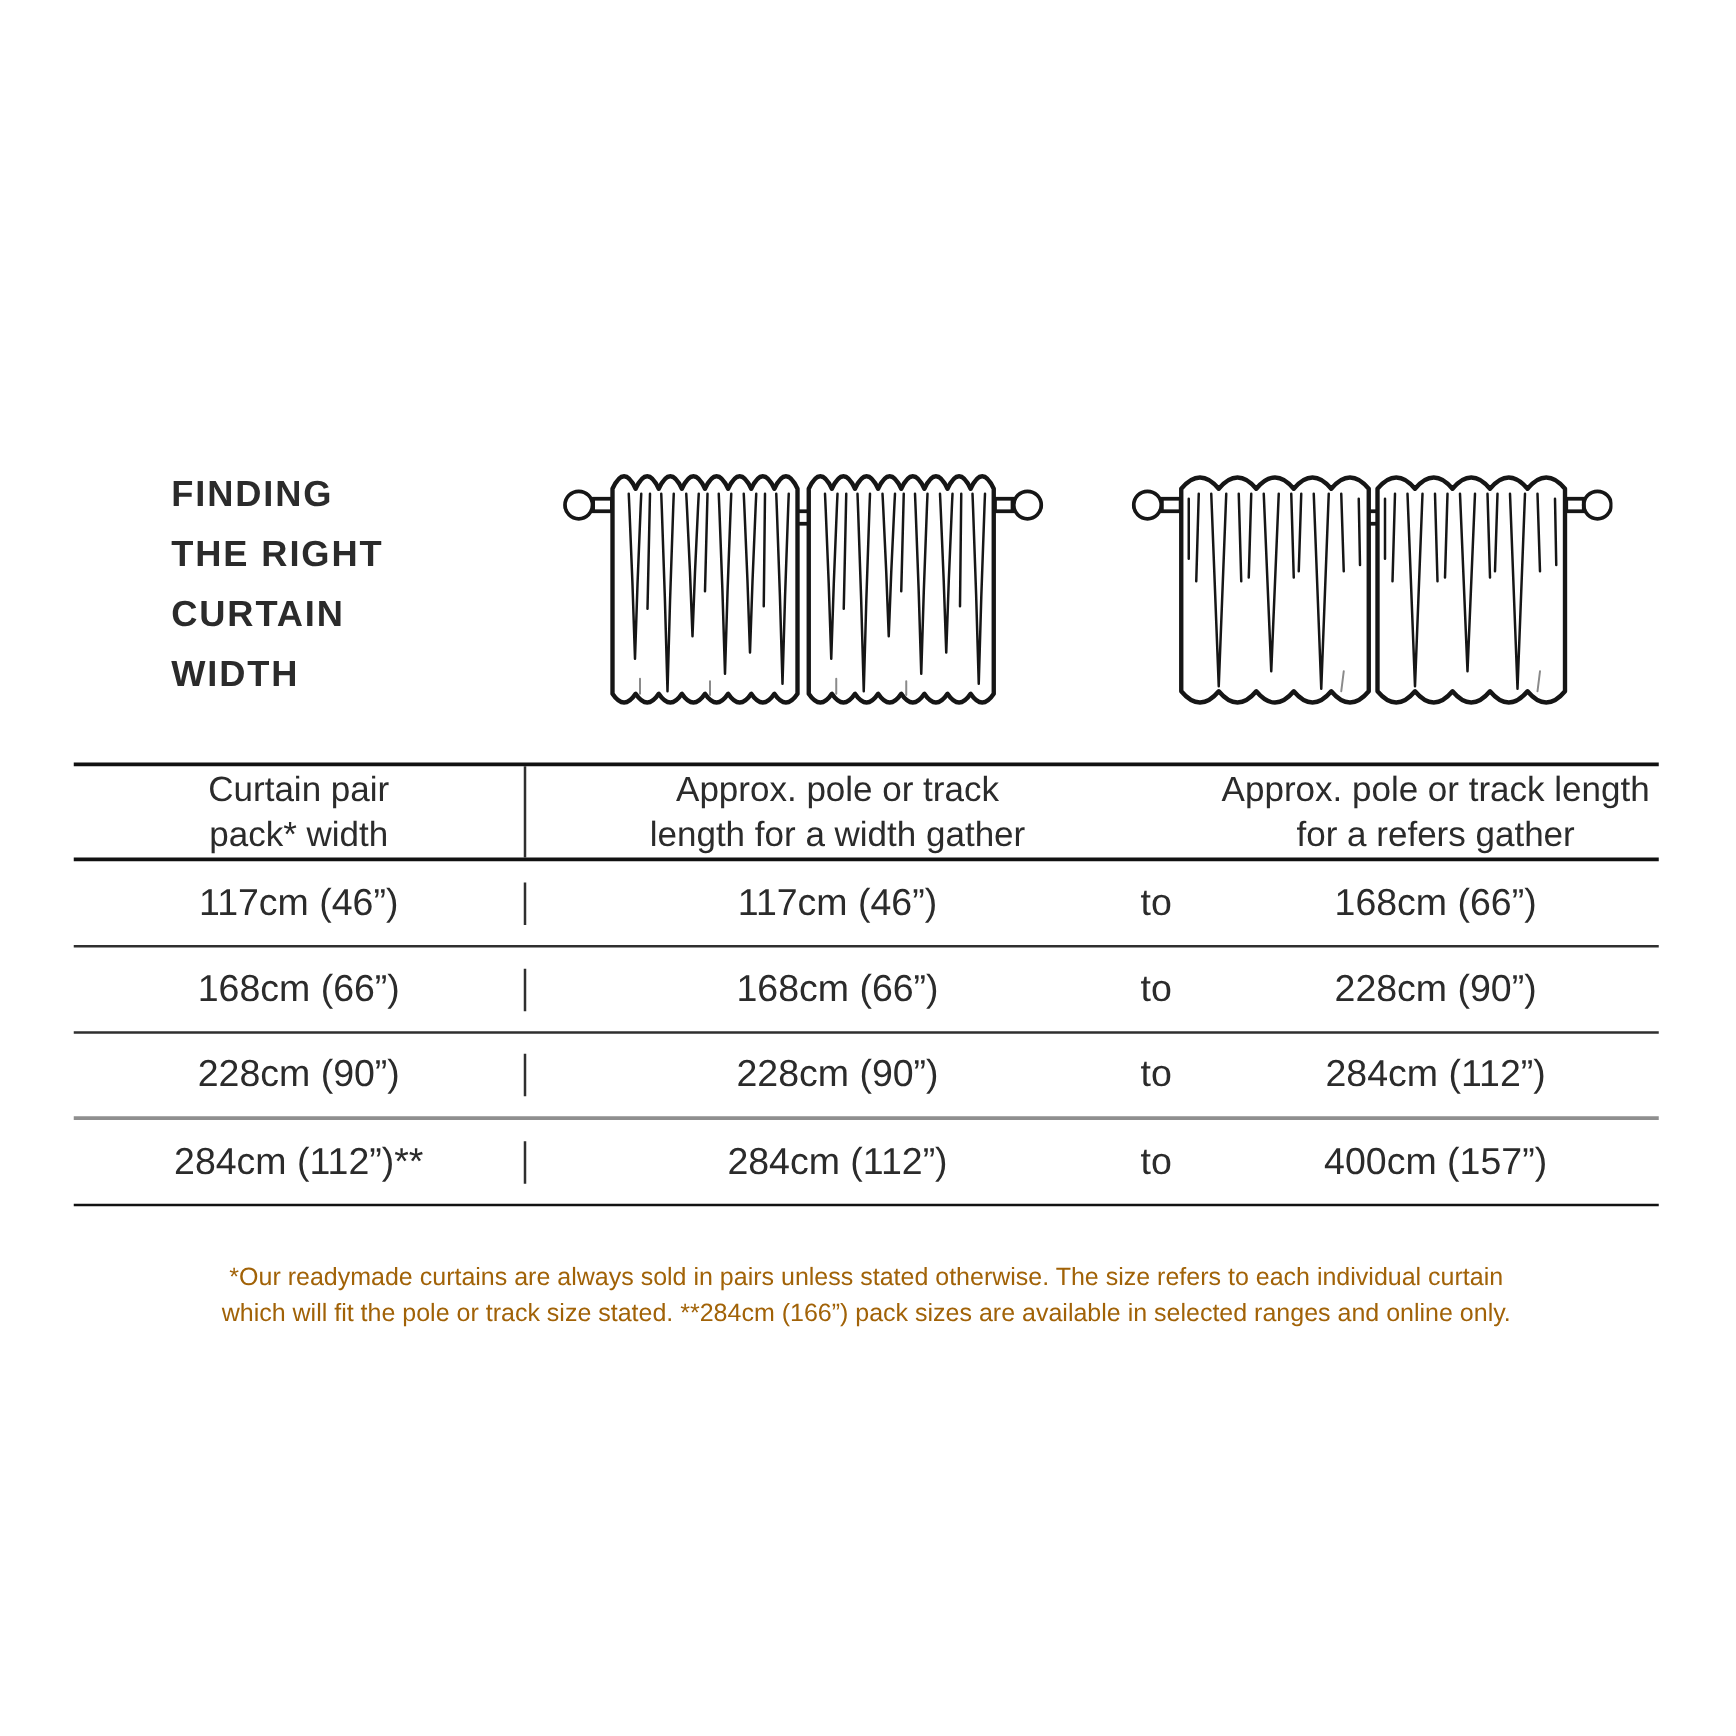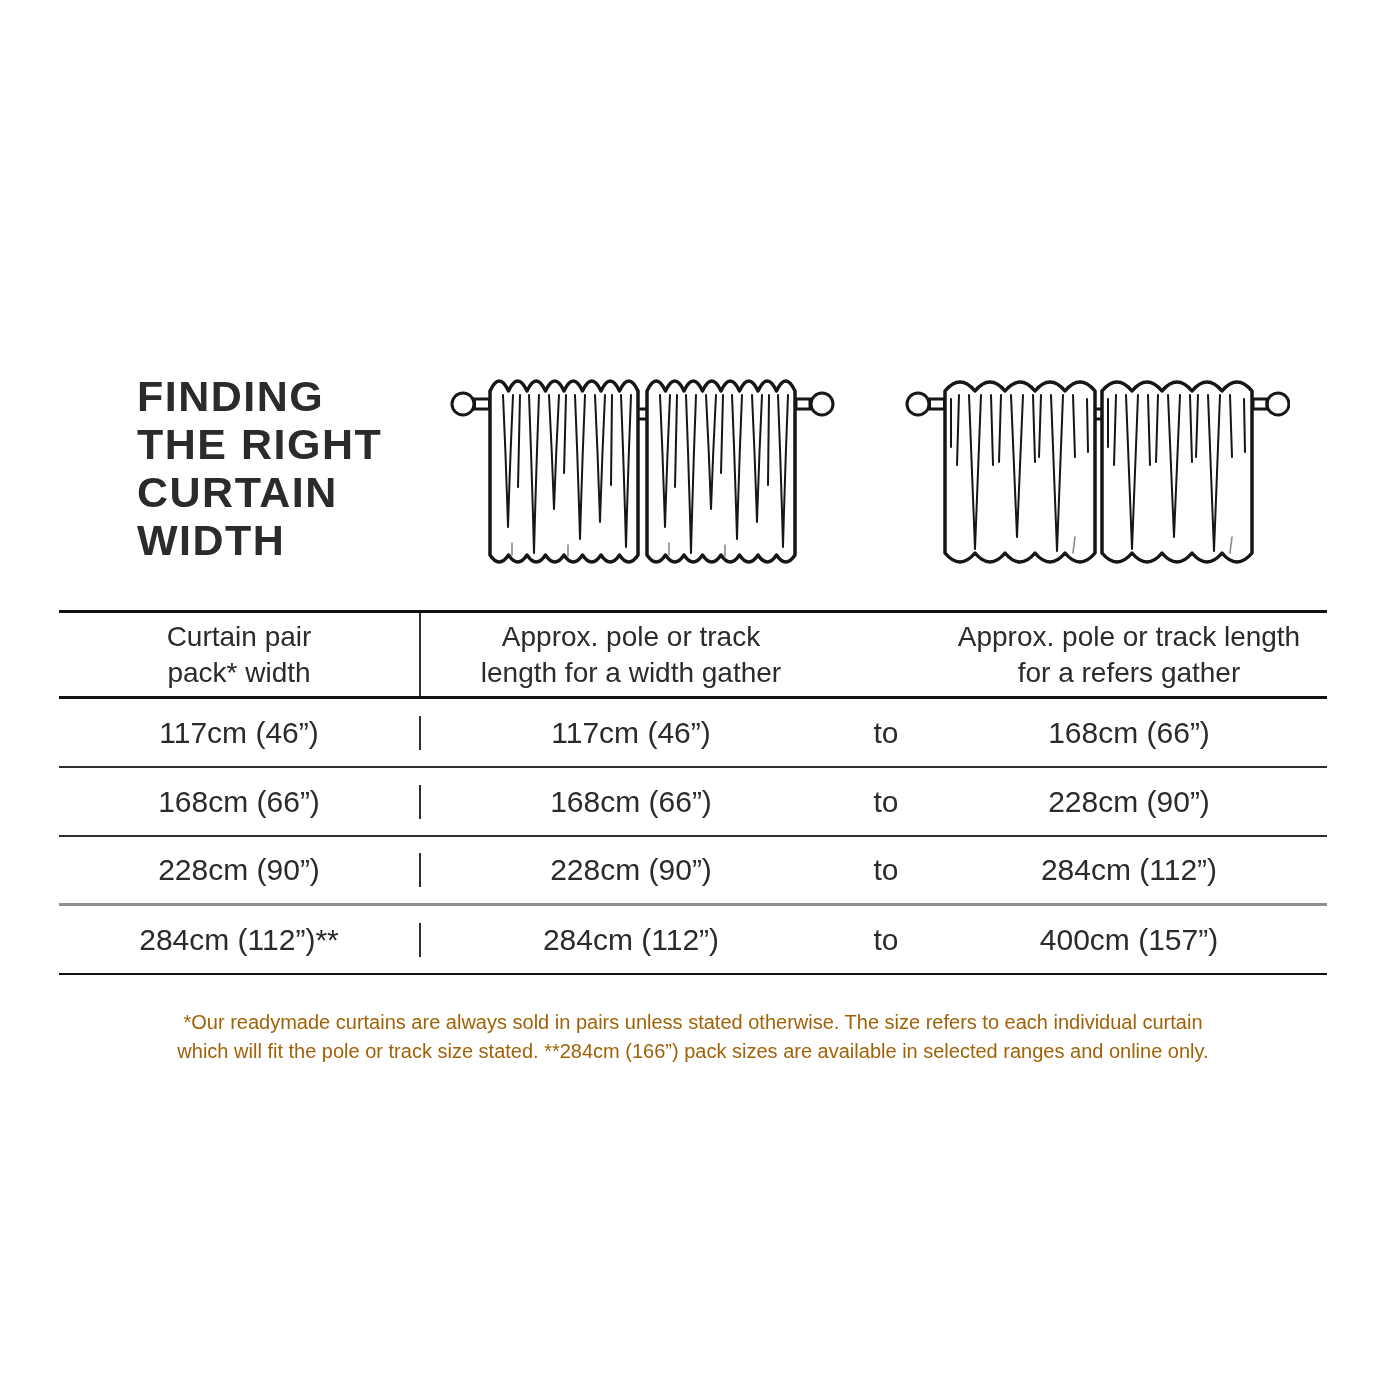--- a/index.html
+++ b/index.html
@@ -6,43 +6,43 @@
   .page{
     position:relative;
     width:1389px;height:1389px;
     background:#ffffff;
     font-family:"Liberation Sans","DejaVu Sans",sans-serif;
     color:#2b2b2b;
     overflow:hidden;
   }
   .title{
     position:absolute;left:137px;top:372px;
-    font-size:43px;font-weight:700;line-height:48px;
+    font-size:29px;font-weight:700;line-height:48px;
     letter-spacing:1.5px;color:#2b2b2b;
   }
   .curtain{position:absolute;top:377px;width:385px;height:198px;}
   .curtain-full{left:450px;}
   .curtain-relaxed{left:905px;}
 
   .size-table{
     position:absolute;left:59px;top:610px;width:1268px;
     border-top:3px solid #111111;
   }
   .trow{display:flex;align-items:stretch;box-sizing:border-box;}
-  .thead{height:86px;border-bottom:3px solid #111111;}
+  .thead{height:76px;border-bottom:3px solid #111111;}
   .tdata{height:69px;align-items:center;}
   .sep-thin{border-bottom:2px solid #2f2f2f;}
   .sep-gray{border-bottom:3px solid #8f8f8f;}
   .sep-bottom{border-bottom:2px solid #111111;}
   .cell{
     display:flex;flex-direction:column;justify-content:center;align-items:center;
     box-sizing:border-box;text-align:center;
   }
   .c1{width:362px;border-right:2px solid #2f2f2f;}
-  .c2{width:420px;}
+  .c2{width:420px;margin-left:39px;}
   .c3{width:90px;}
   .c4{flex:1;}
   .thead .cell{font-size:28px;line-height:36px;}
   .tdata .cell{font-size:30px;}
 
   .footnote{
     position:absolute;left:59px;top:1008px;width:1268px;
     text-align:center;font-size:20px;line-height:29px;color:#a16207;
   }
   svg .outline{fill:#ffffff;stroke:#161616;stroke-width:3.5;stroke-linejoin:round;}

